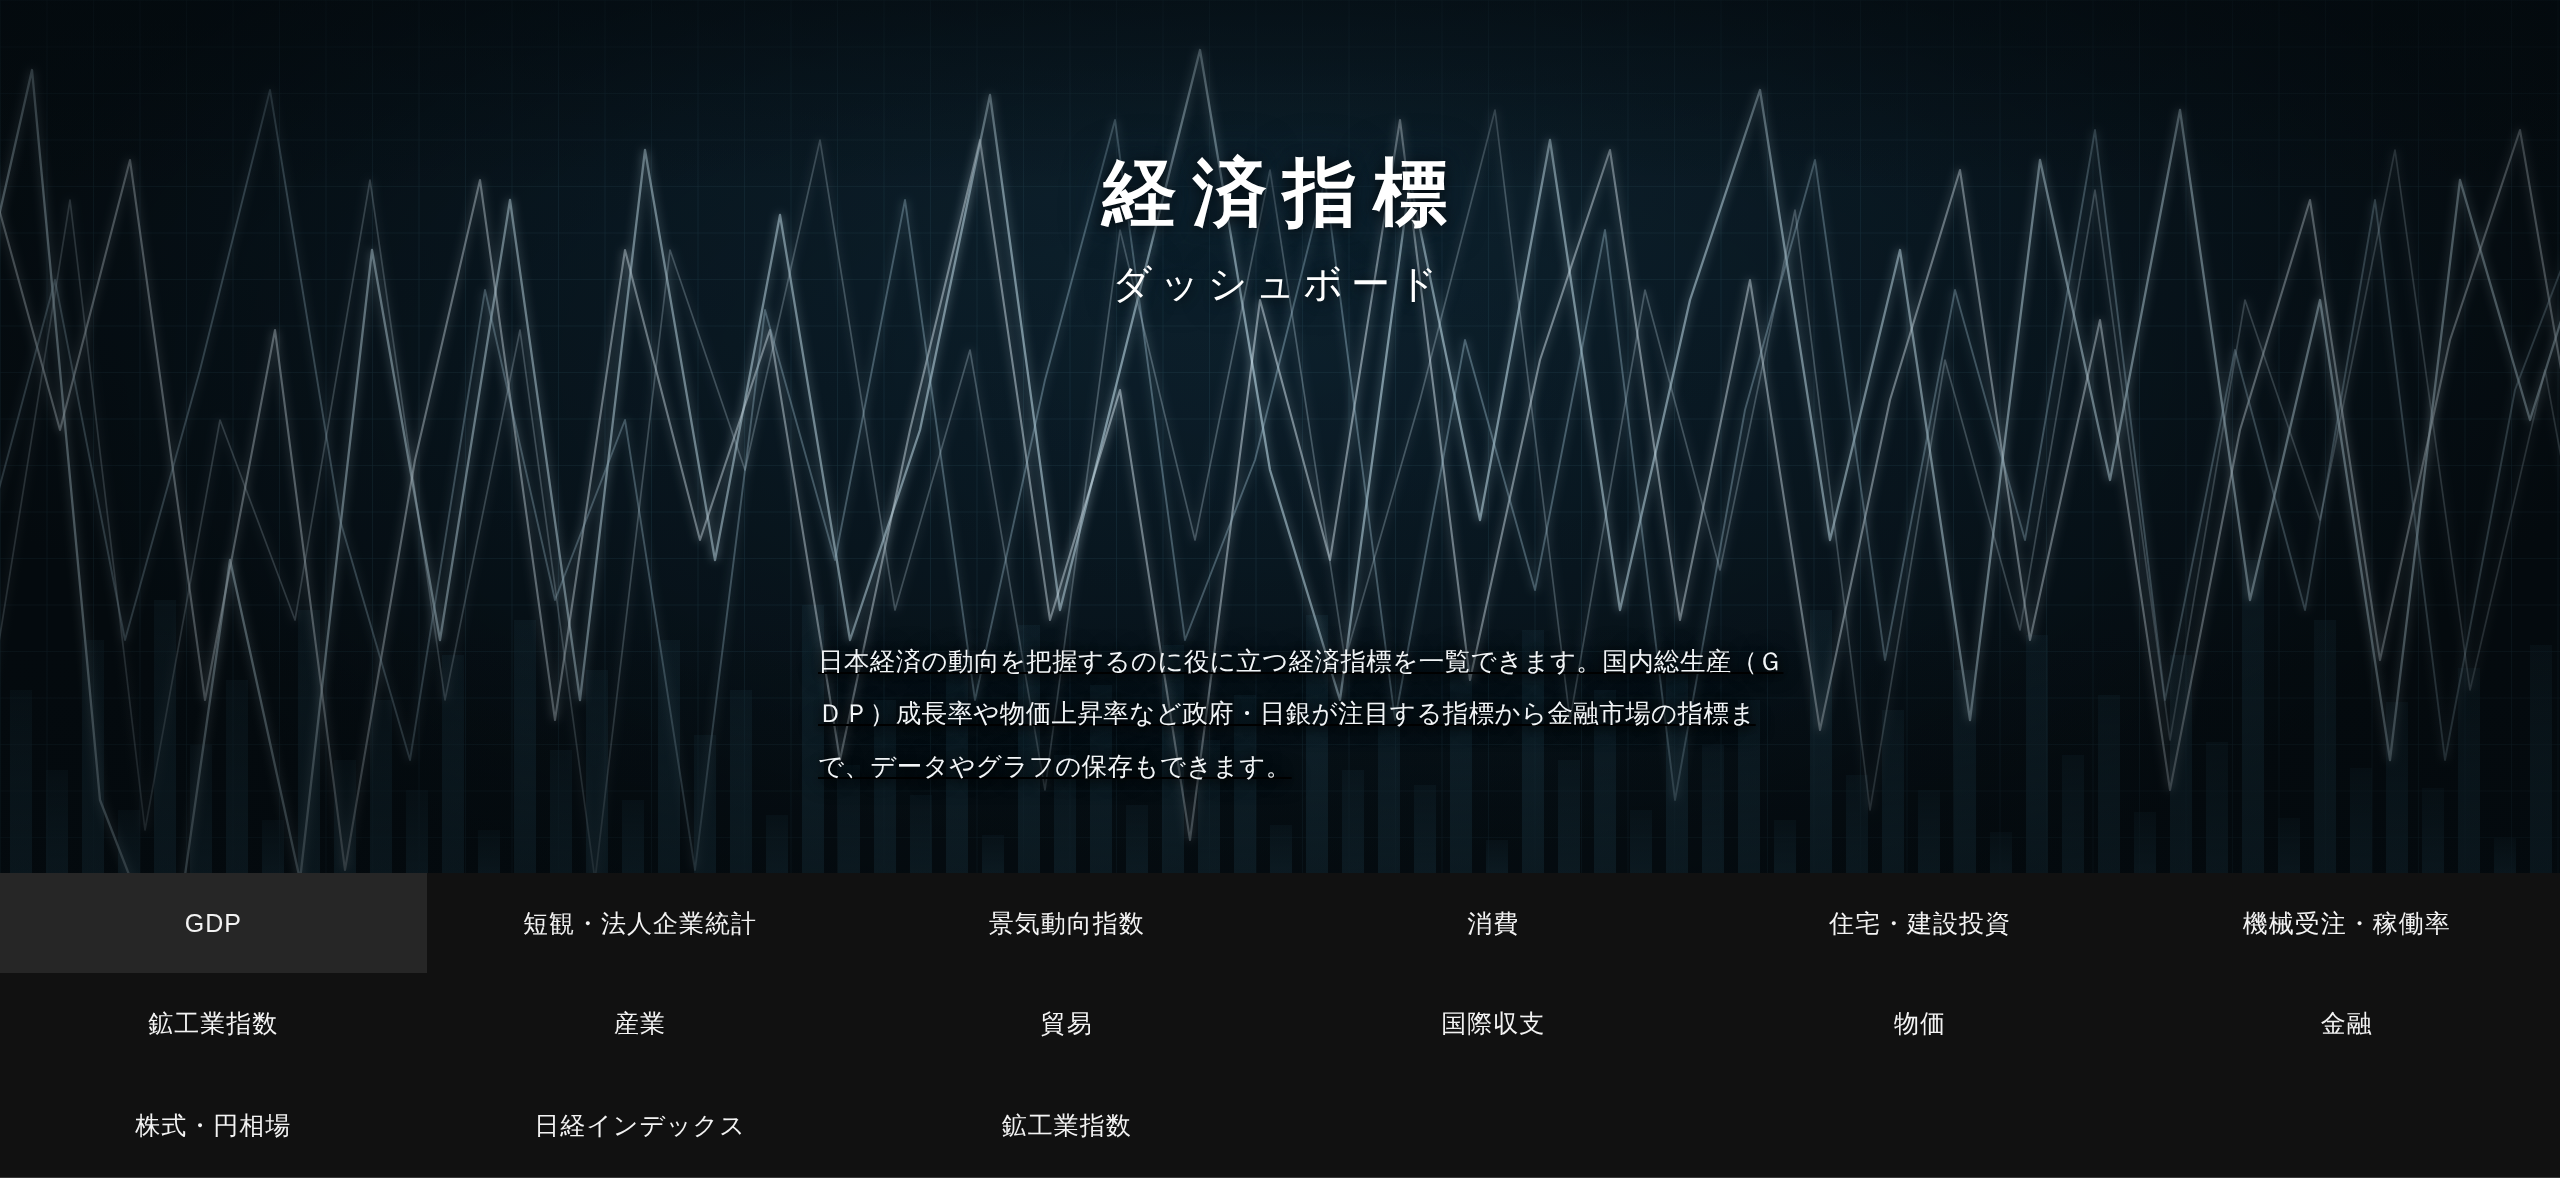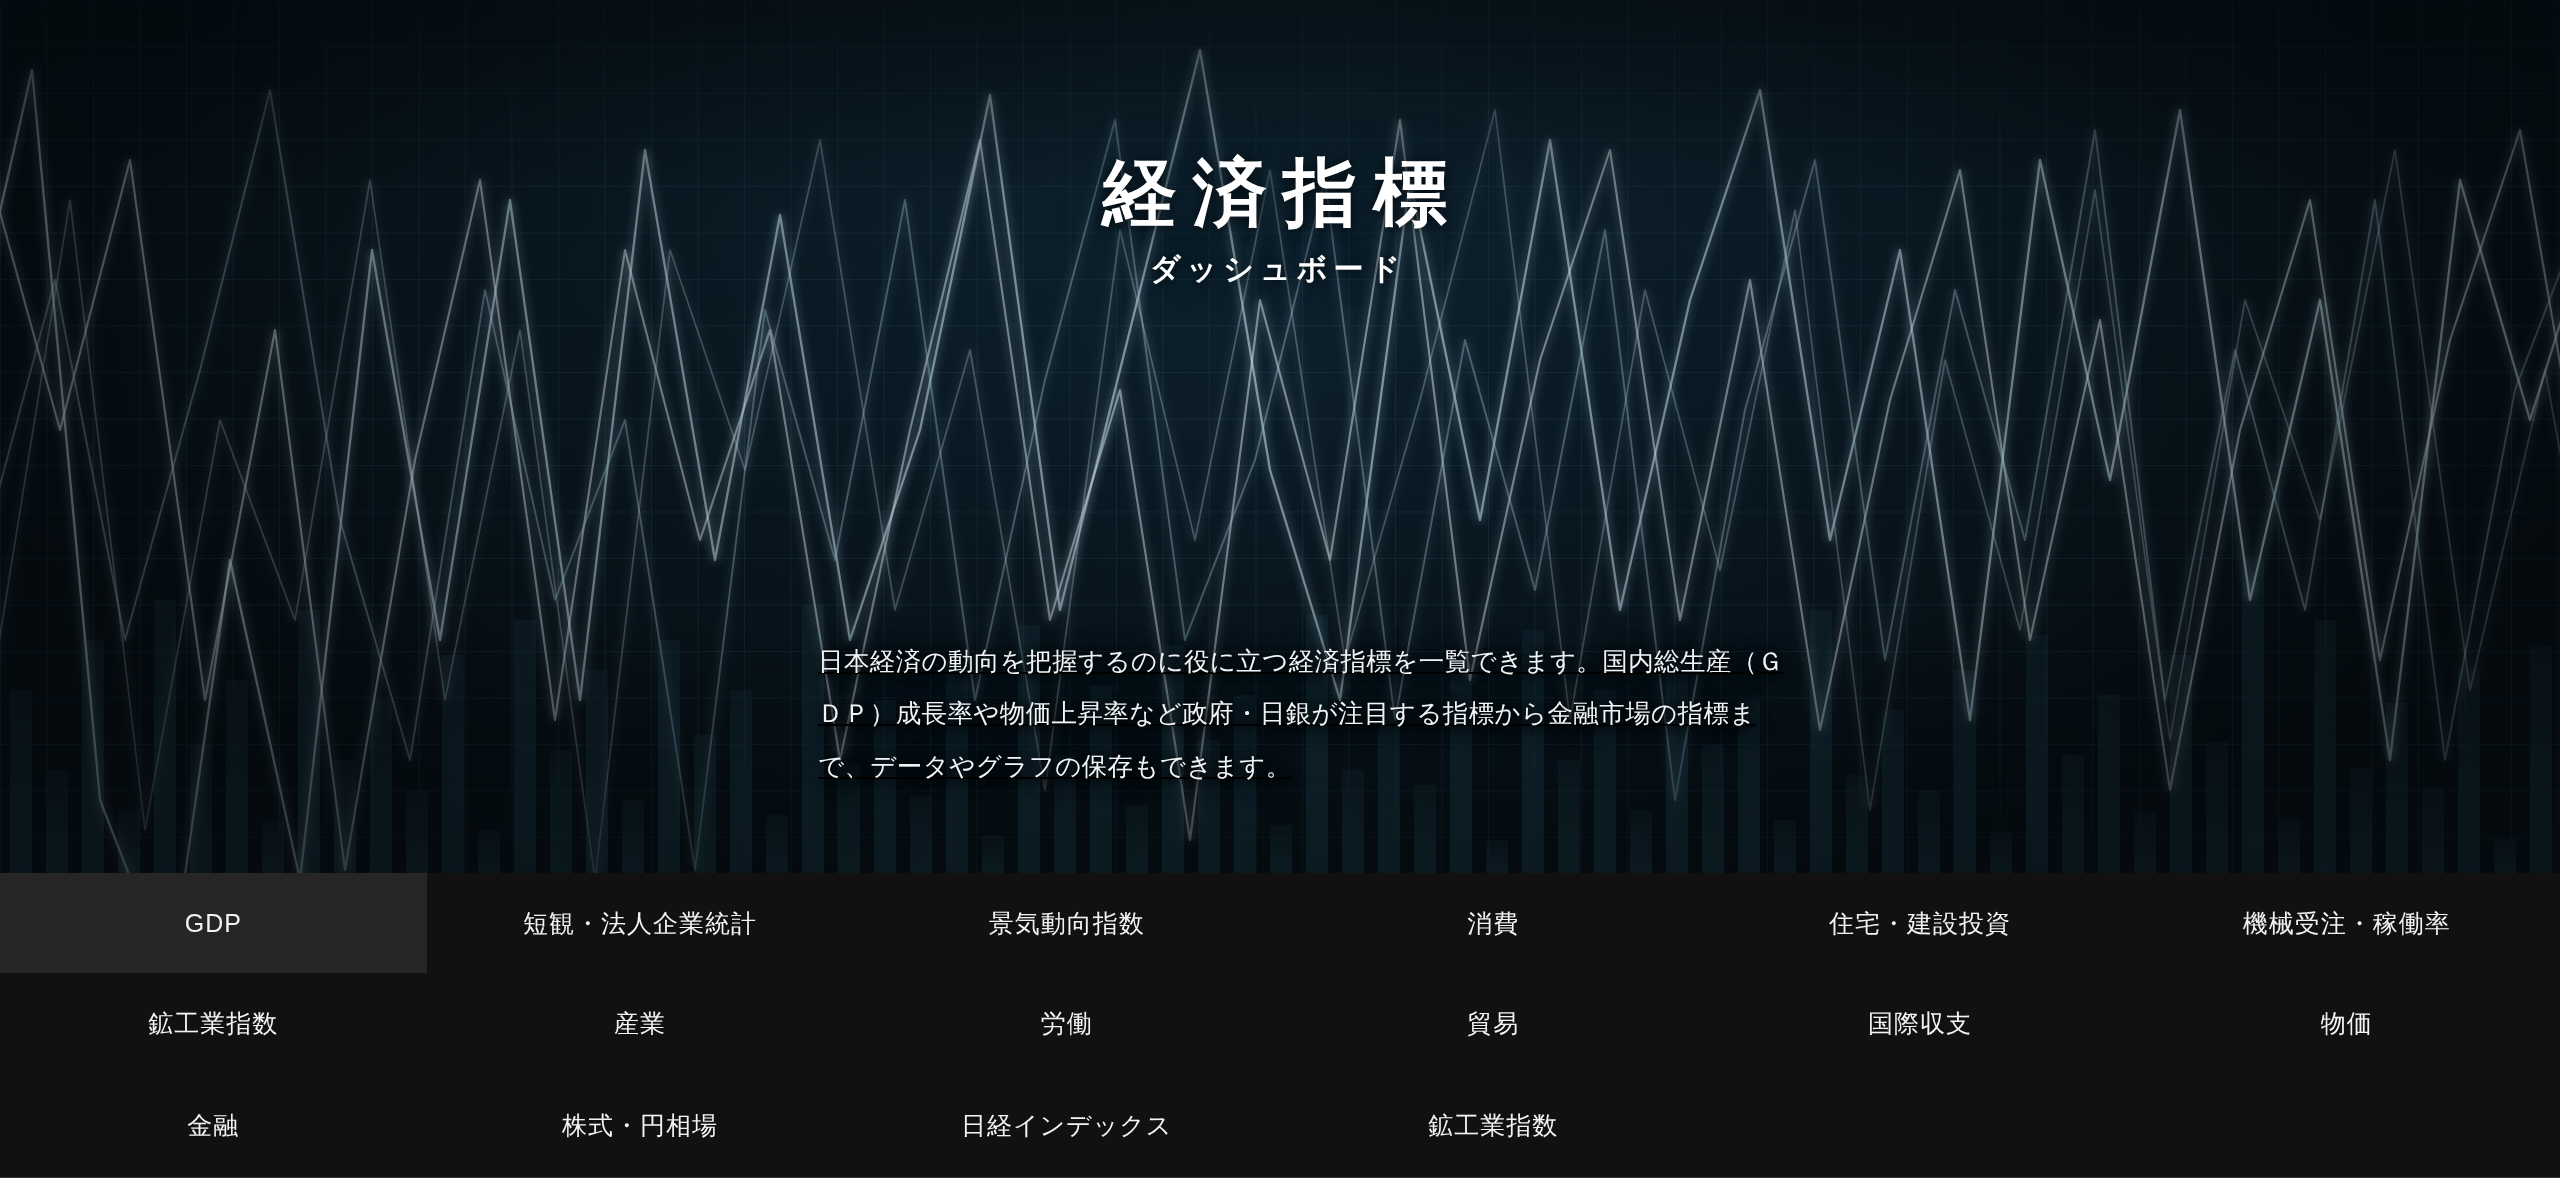--- a/index.html
+++ b/index.html
@@ -51,23 +51,23 @@
   .hero-title {
     font-size:74px;
     font-weight:700;
     color:#ffffff;
     letter-spacing:0.22em;
     text-indent:0.22em;
     line-height:1.12;
     text-shadow:0 2px 14px rgba(0,0,0,0.75), 0 0 40px rgba(10,30,45,0.9);
   }
   .hero-subtitle {
-    margin-top:14px;
-    font-size:30px;
-    font-weight:700;
+    margin-top:22px;
+    font-size:39px;
+    font-weight:400;
     color:#ffffff;
     letter-spacing:0.2em;
     text-indent:0.2em;
     text-shadow:0 2px 12px rgba(0,0,0,0.75), 0 0 34px rgba(10,30,45,0.9);
   }
 
   .hero-desc {
     position:absolute;
     top:635px;
     left:50%;
@@ -272,23 +272,20 @@
       <div class="nav-item">
         <span>機械受注・稼働率</span>
       </div>
       <div class="nav-item">
         <span>鉱工業指数</span>
       </div>
       <div class="nav-item">
         <span>産業</span>
       </div>
       <div class="nav-item">
-        <span>労働</span>
-      </div>
-      <div class="nav-item">
         <span>貿易</span>
       </div>
       <div class="nav-item">
         <span>国際収支</span>
       </div>
       <div class="nav-item">
         <span>物価</span>
       </div>
       <div class="nav-item">
         <span>金融</span>

